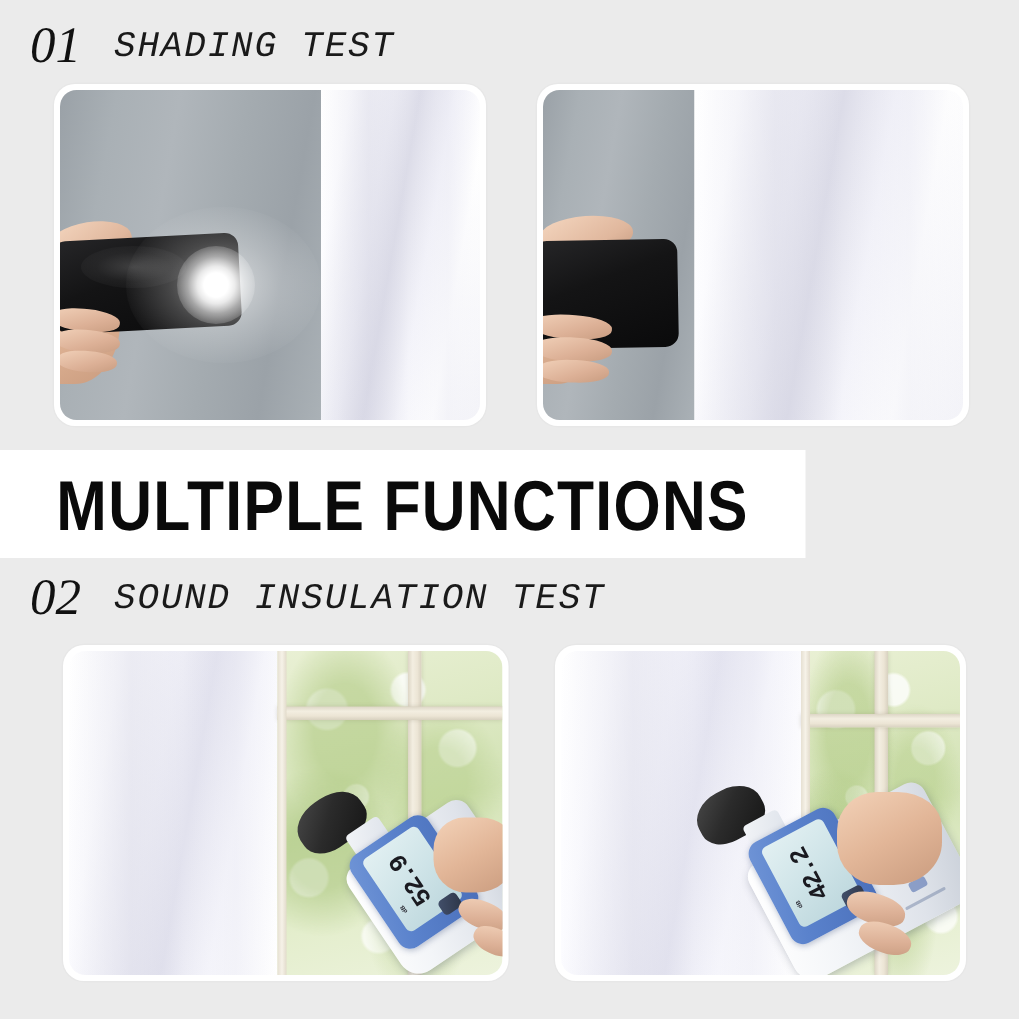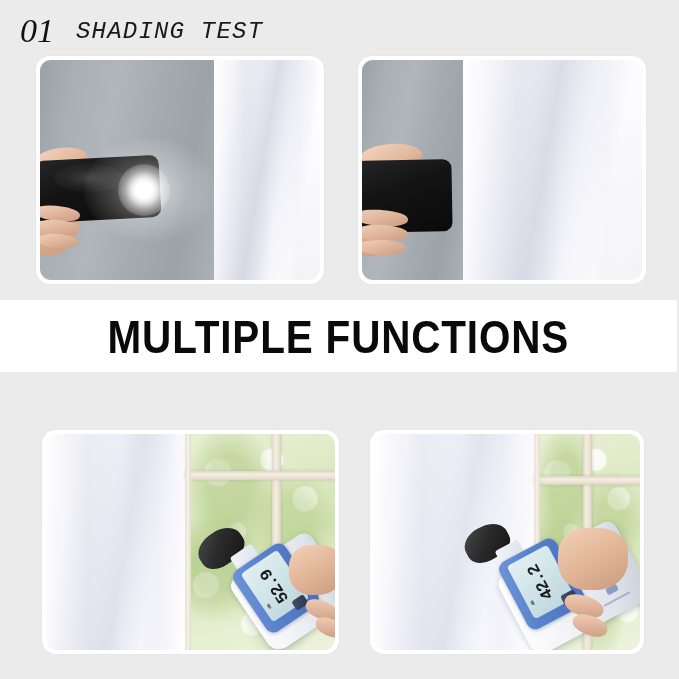--- a/index.html
+++ b/index.html
@@ -47,21 +47,21 @@
     color: #1a1a1a;
     margin-left: 22px;
     white-space: nowrap;
   }
 
   
   .banner {
     position: absolute;
     left: 0;
     top: 300px;
-    width: 677px;
+    width: 537px;
     height: 72px;
     background: #ffffff;
     display: flex;
     align-items: center;
     justify-content: center;
   }
   .banner-text {
     font-family: "Liberation Sans", sans-serif;
     font-weight: 700;
     font-size: 47px;
@@ -309,20 +309,24 @@
       <div class="finger" style="left:-8px; top:150px; width:54px; height:16px; transform:rotate(4deg);"></div>
       <div class="finger" style="left:-6px; top:165px; width:52px; height:16px; transform:rotate(3deg);"></div>
       <div class="finger" style="left:-4px; top:180px; width:48px; height:15px; transform:rotate(2deg);"></div>
     </div>
   </div>
 
   <div class="banner">
     <span class="banner-text">MULTIPLE FUNCTIONS</span>
   </div>
 
+  <div class="sec-head" style="top:376px;">
+    <span class="sec-num">02</span>
+    <span class="sec-title">SOUND INSULATION TEST</span>
+  </div>
 
   <div class="card" style="left:42px; top:430px; width:297px; height:224px;">
     <div class="photo">
       <div class="curtain-white" style="left:0; right:auto; width:48%;
            background:linear-gradient(100deg,#ffffff 0%,#fbfbfe 20%,#eeeef6 42%,#e2e2ee 56%,#f7f7fc 74%,#ffffff 100%);"></div>
 
       <div class="win-scene" style="width:52%;">
         <div class="mullion-v" style="left:58%; top:0; width:9px; height:100%;"></div>
         <div class="mullion-h" style="left:0; top:37px; width:100%; height:9px;"></div>
         <div class="win-edge" style="left:0; top:0; width:6px; height:100%;"></div>

